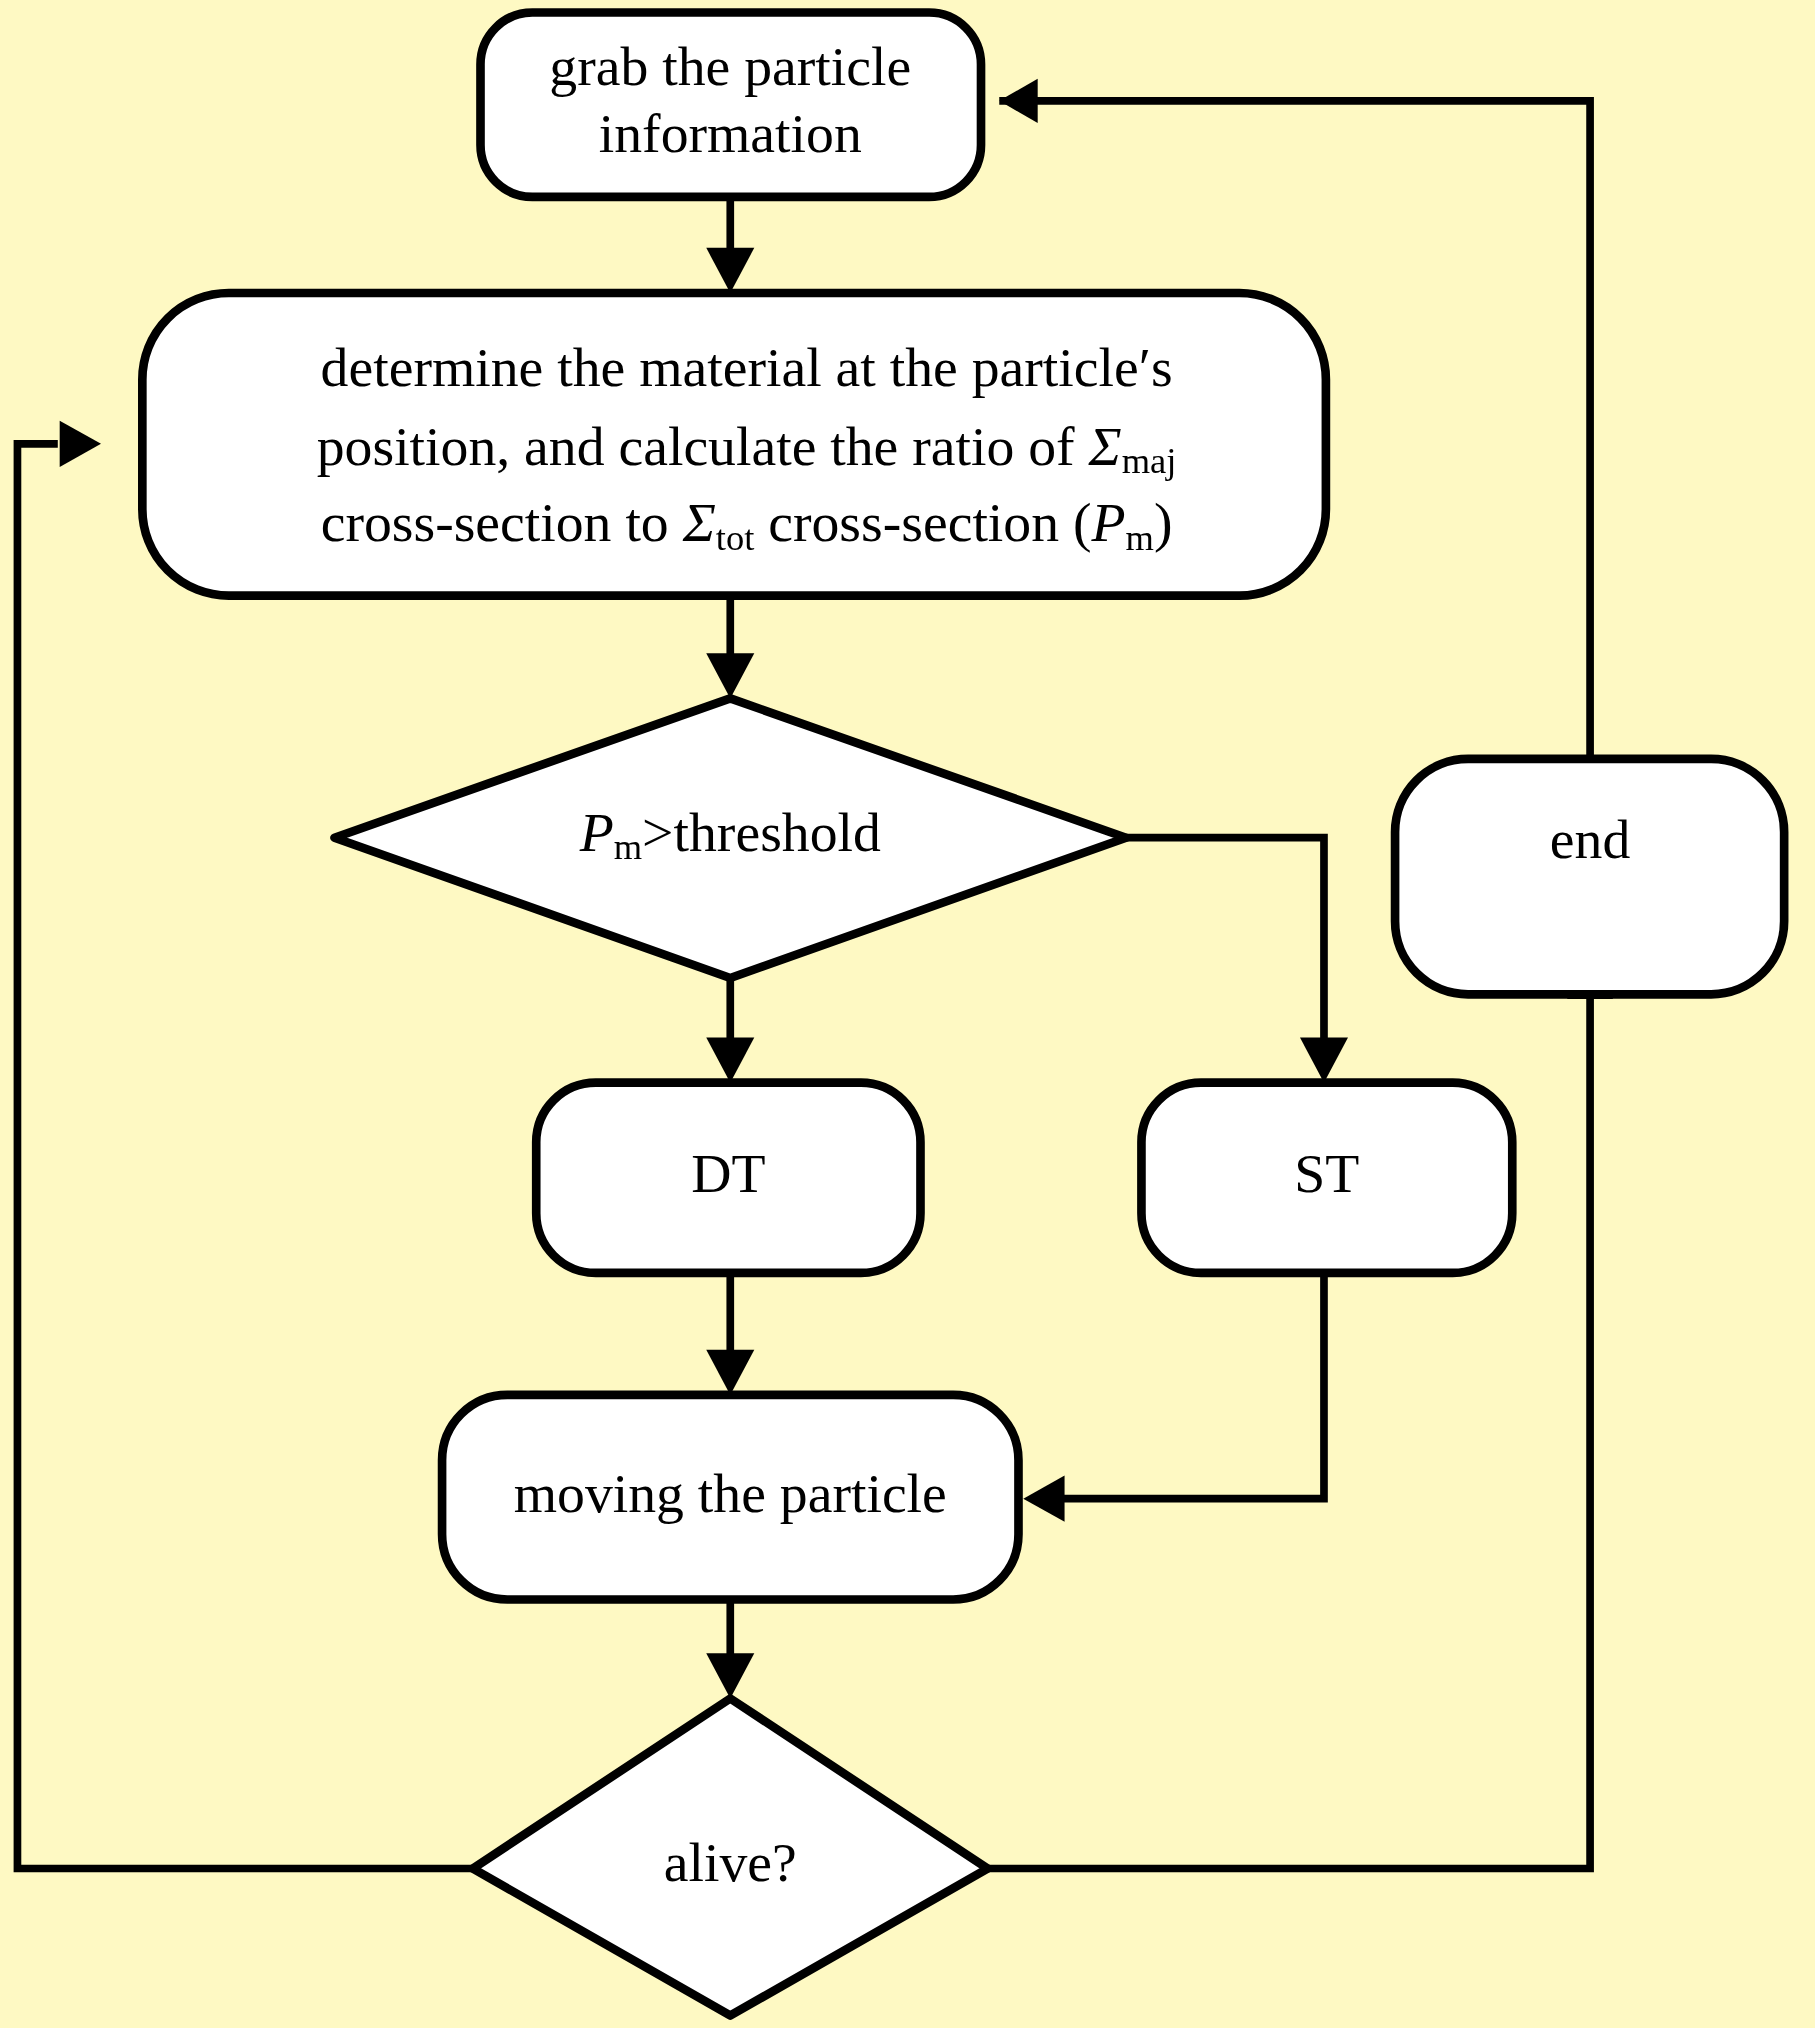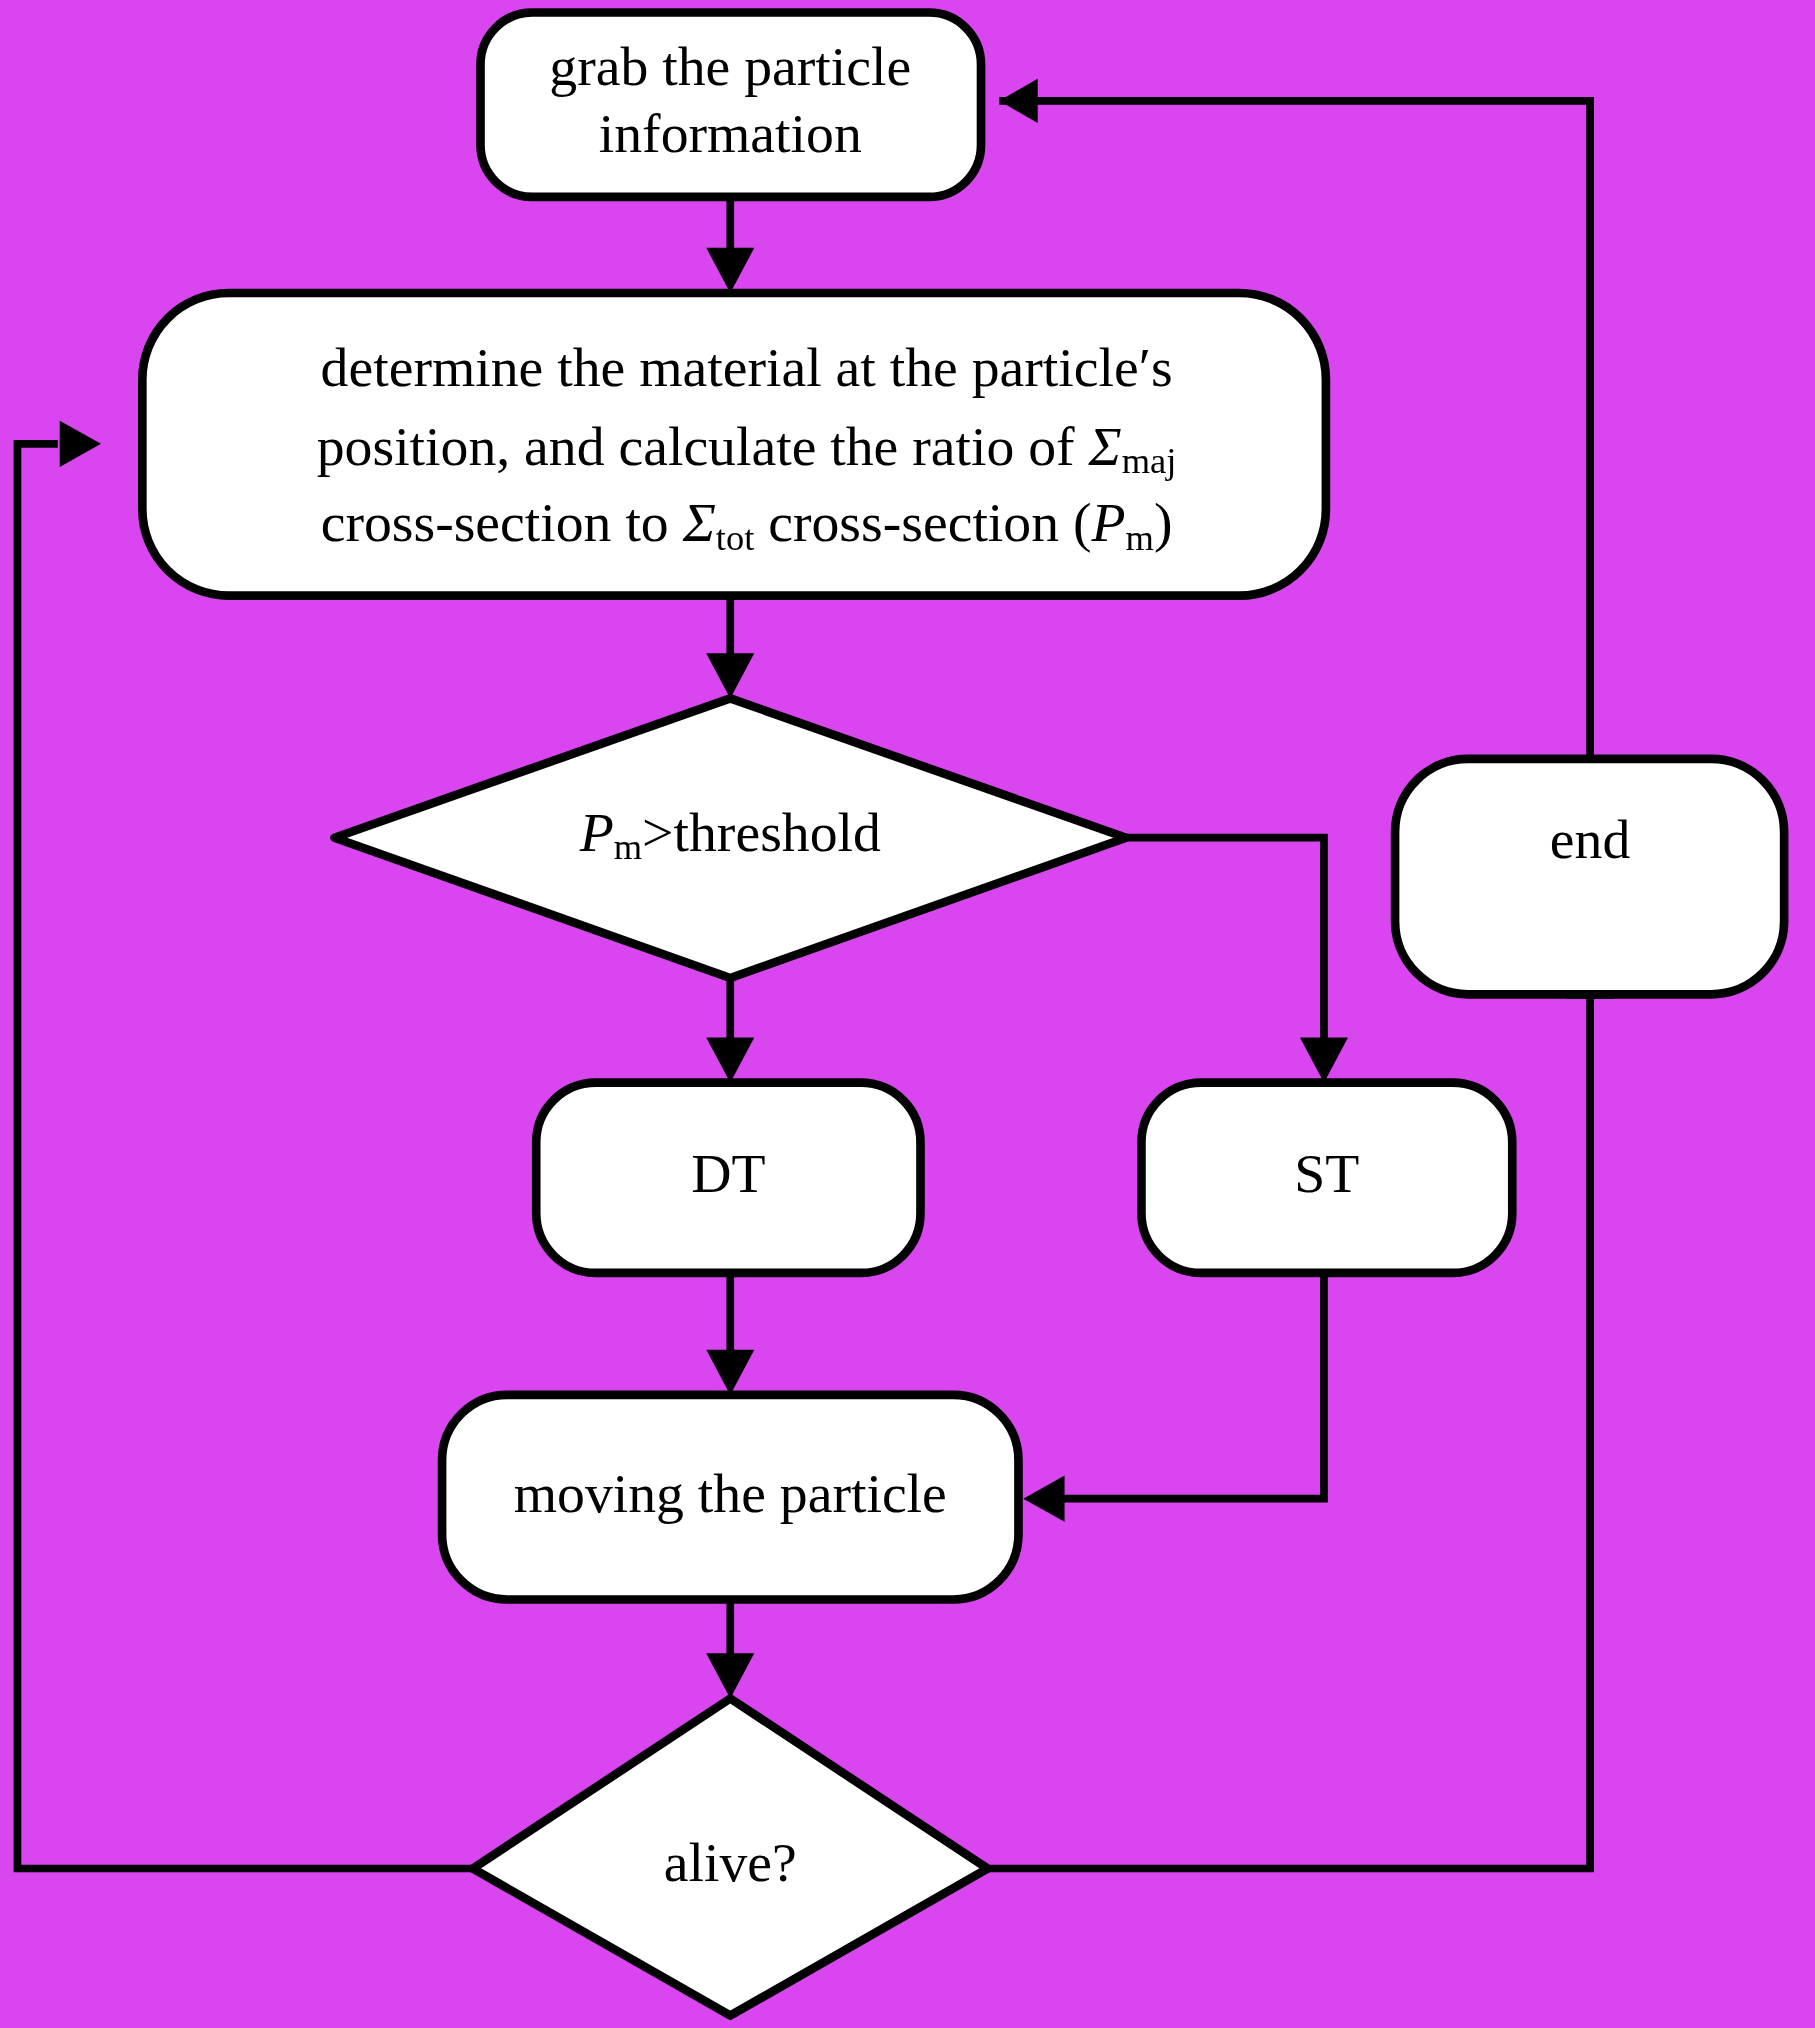--- a/index.html
+++ b/index.html
@@ -10,21 +10,21 @@
   body {
     width: 1816px;
     height: 2028px;
     font-family: "Liberation Serif", "DejaVu Serif", serif;
     overflow: hidden;
   }
   #flowchart-root {
     position: relative;
     width: 1816px;
     height: 2028px;
-    background: #d946ef;
+    background: #fef9c3;
   }
   svg.diagram {
     display: block;
     width: 1816px;
     height: 2028px;
   }
   .shape-outline {
     fill: #ffffff;
     stroke: #000000;
     stroke-width: 9;

